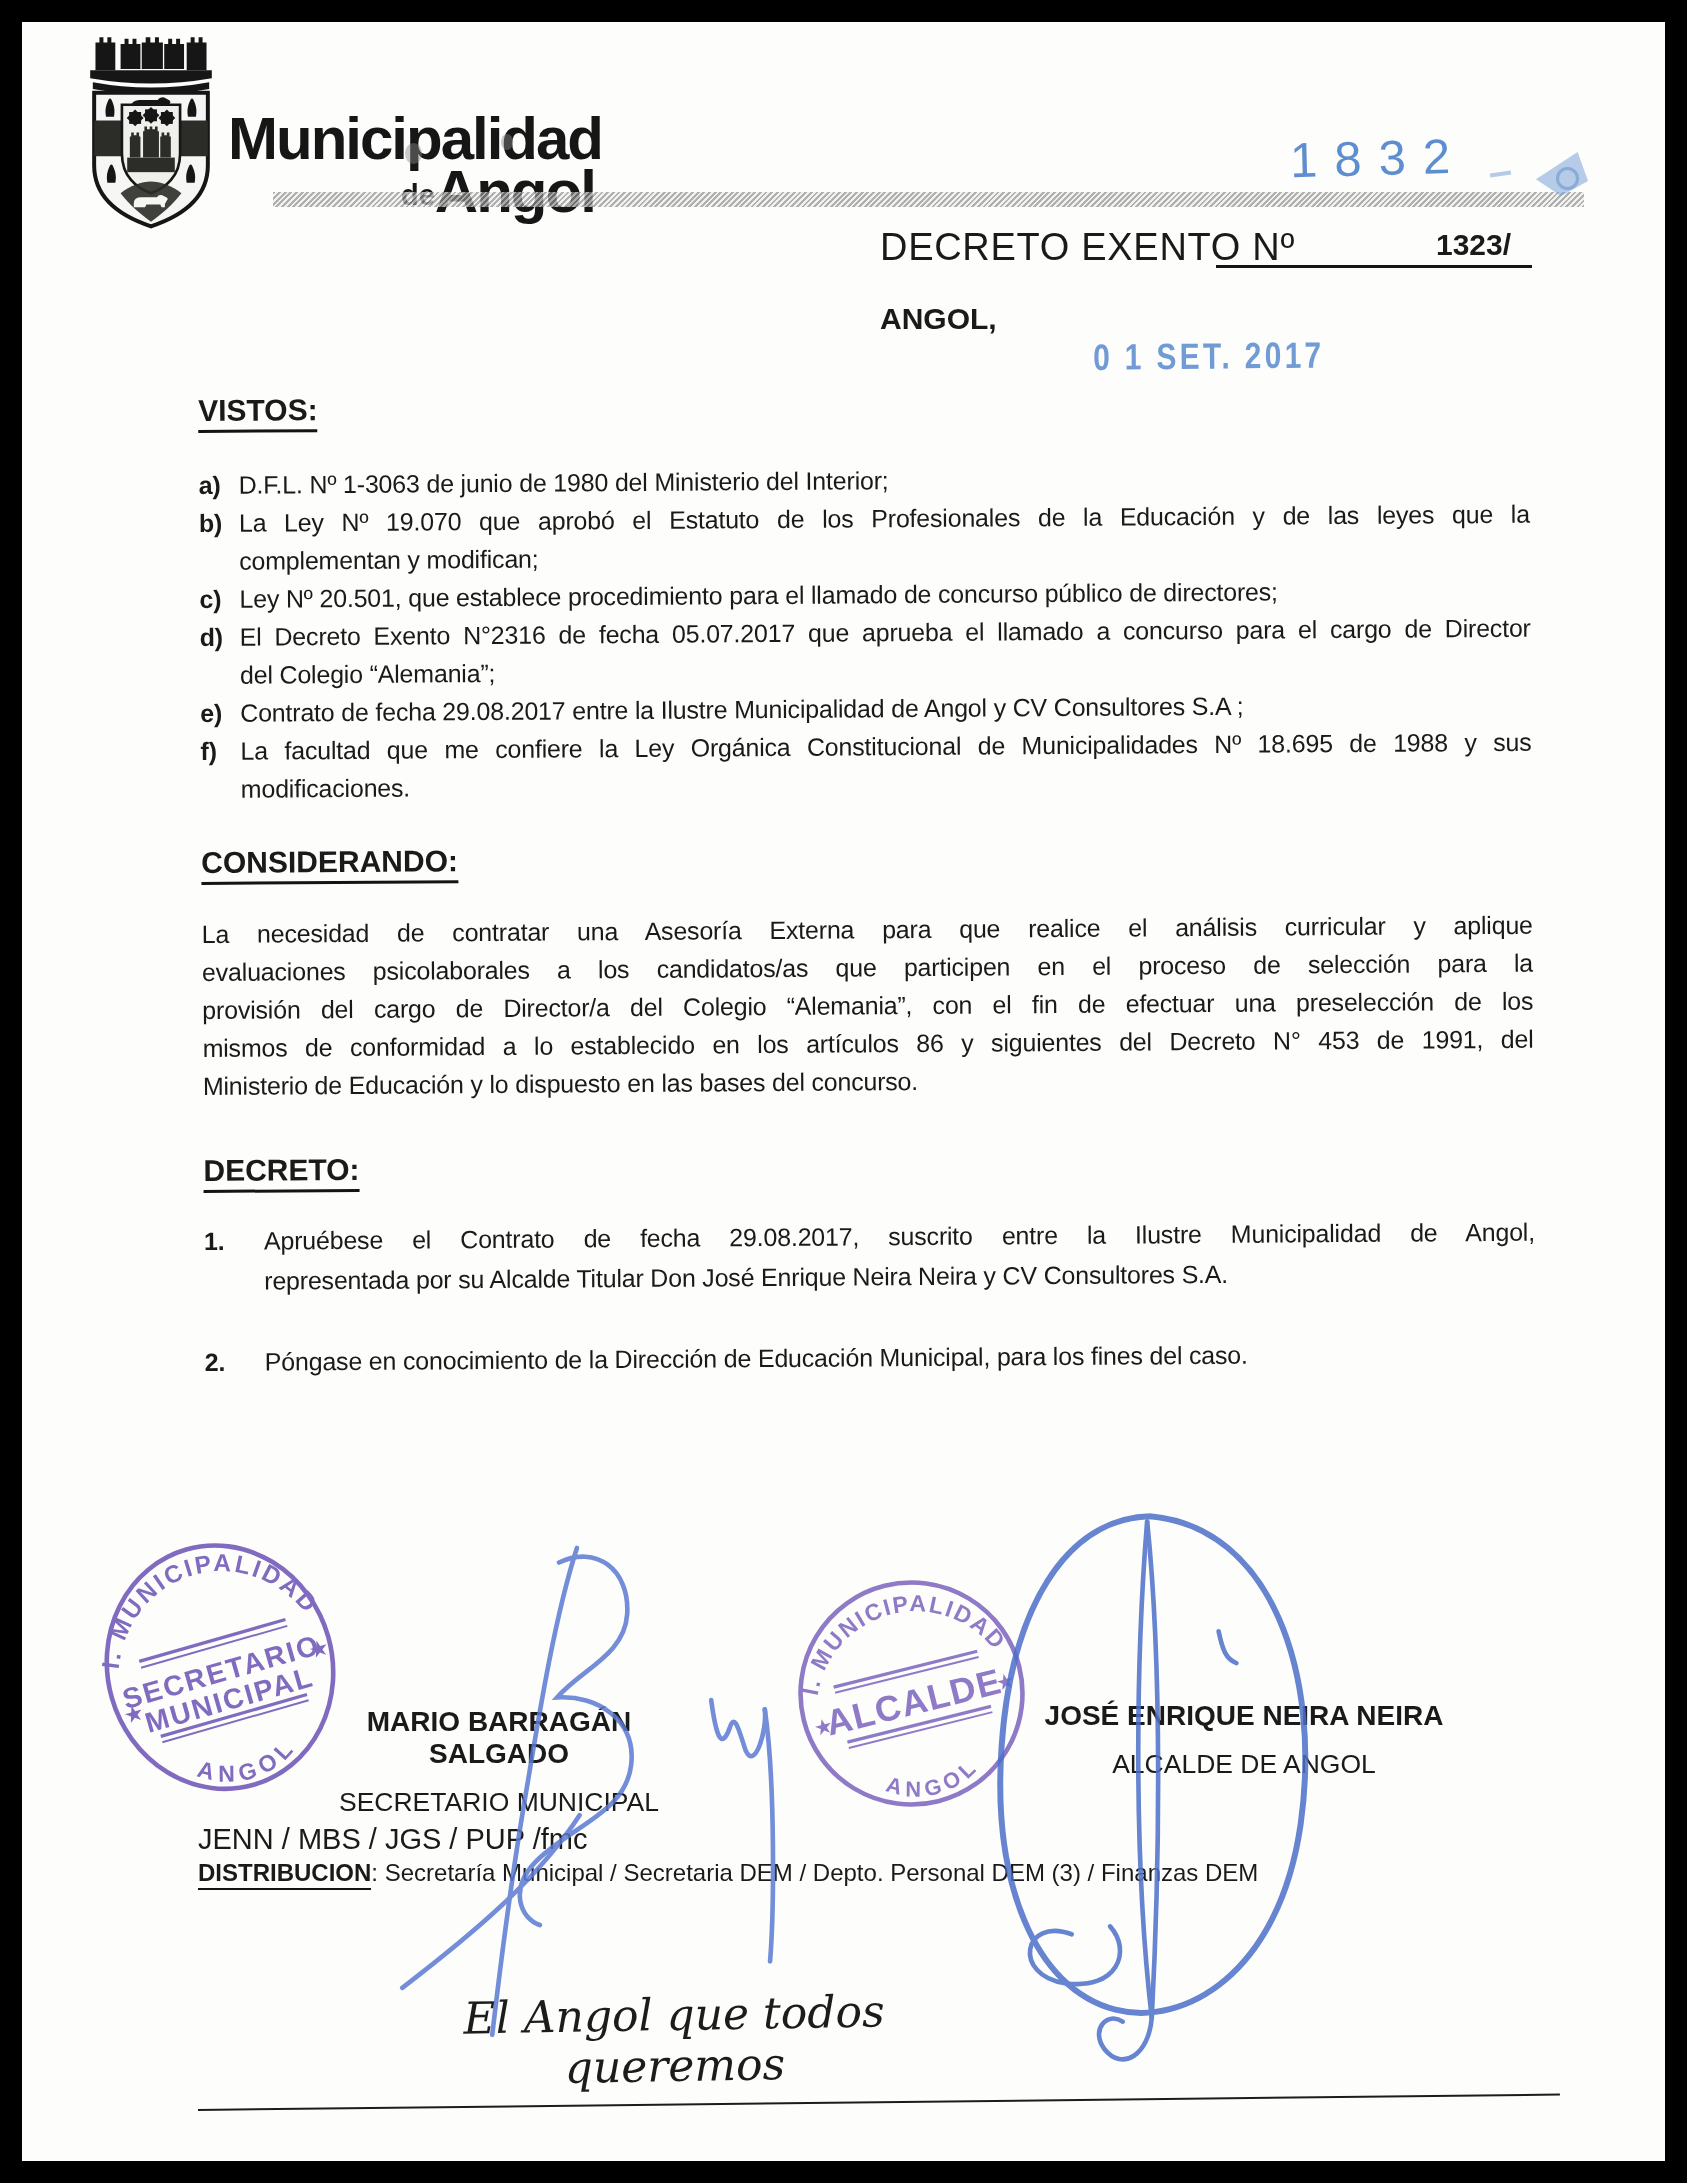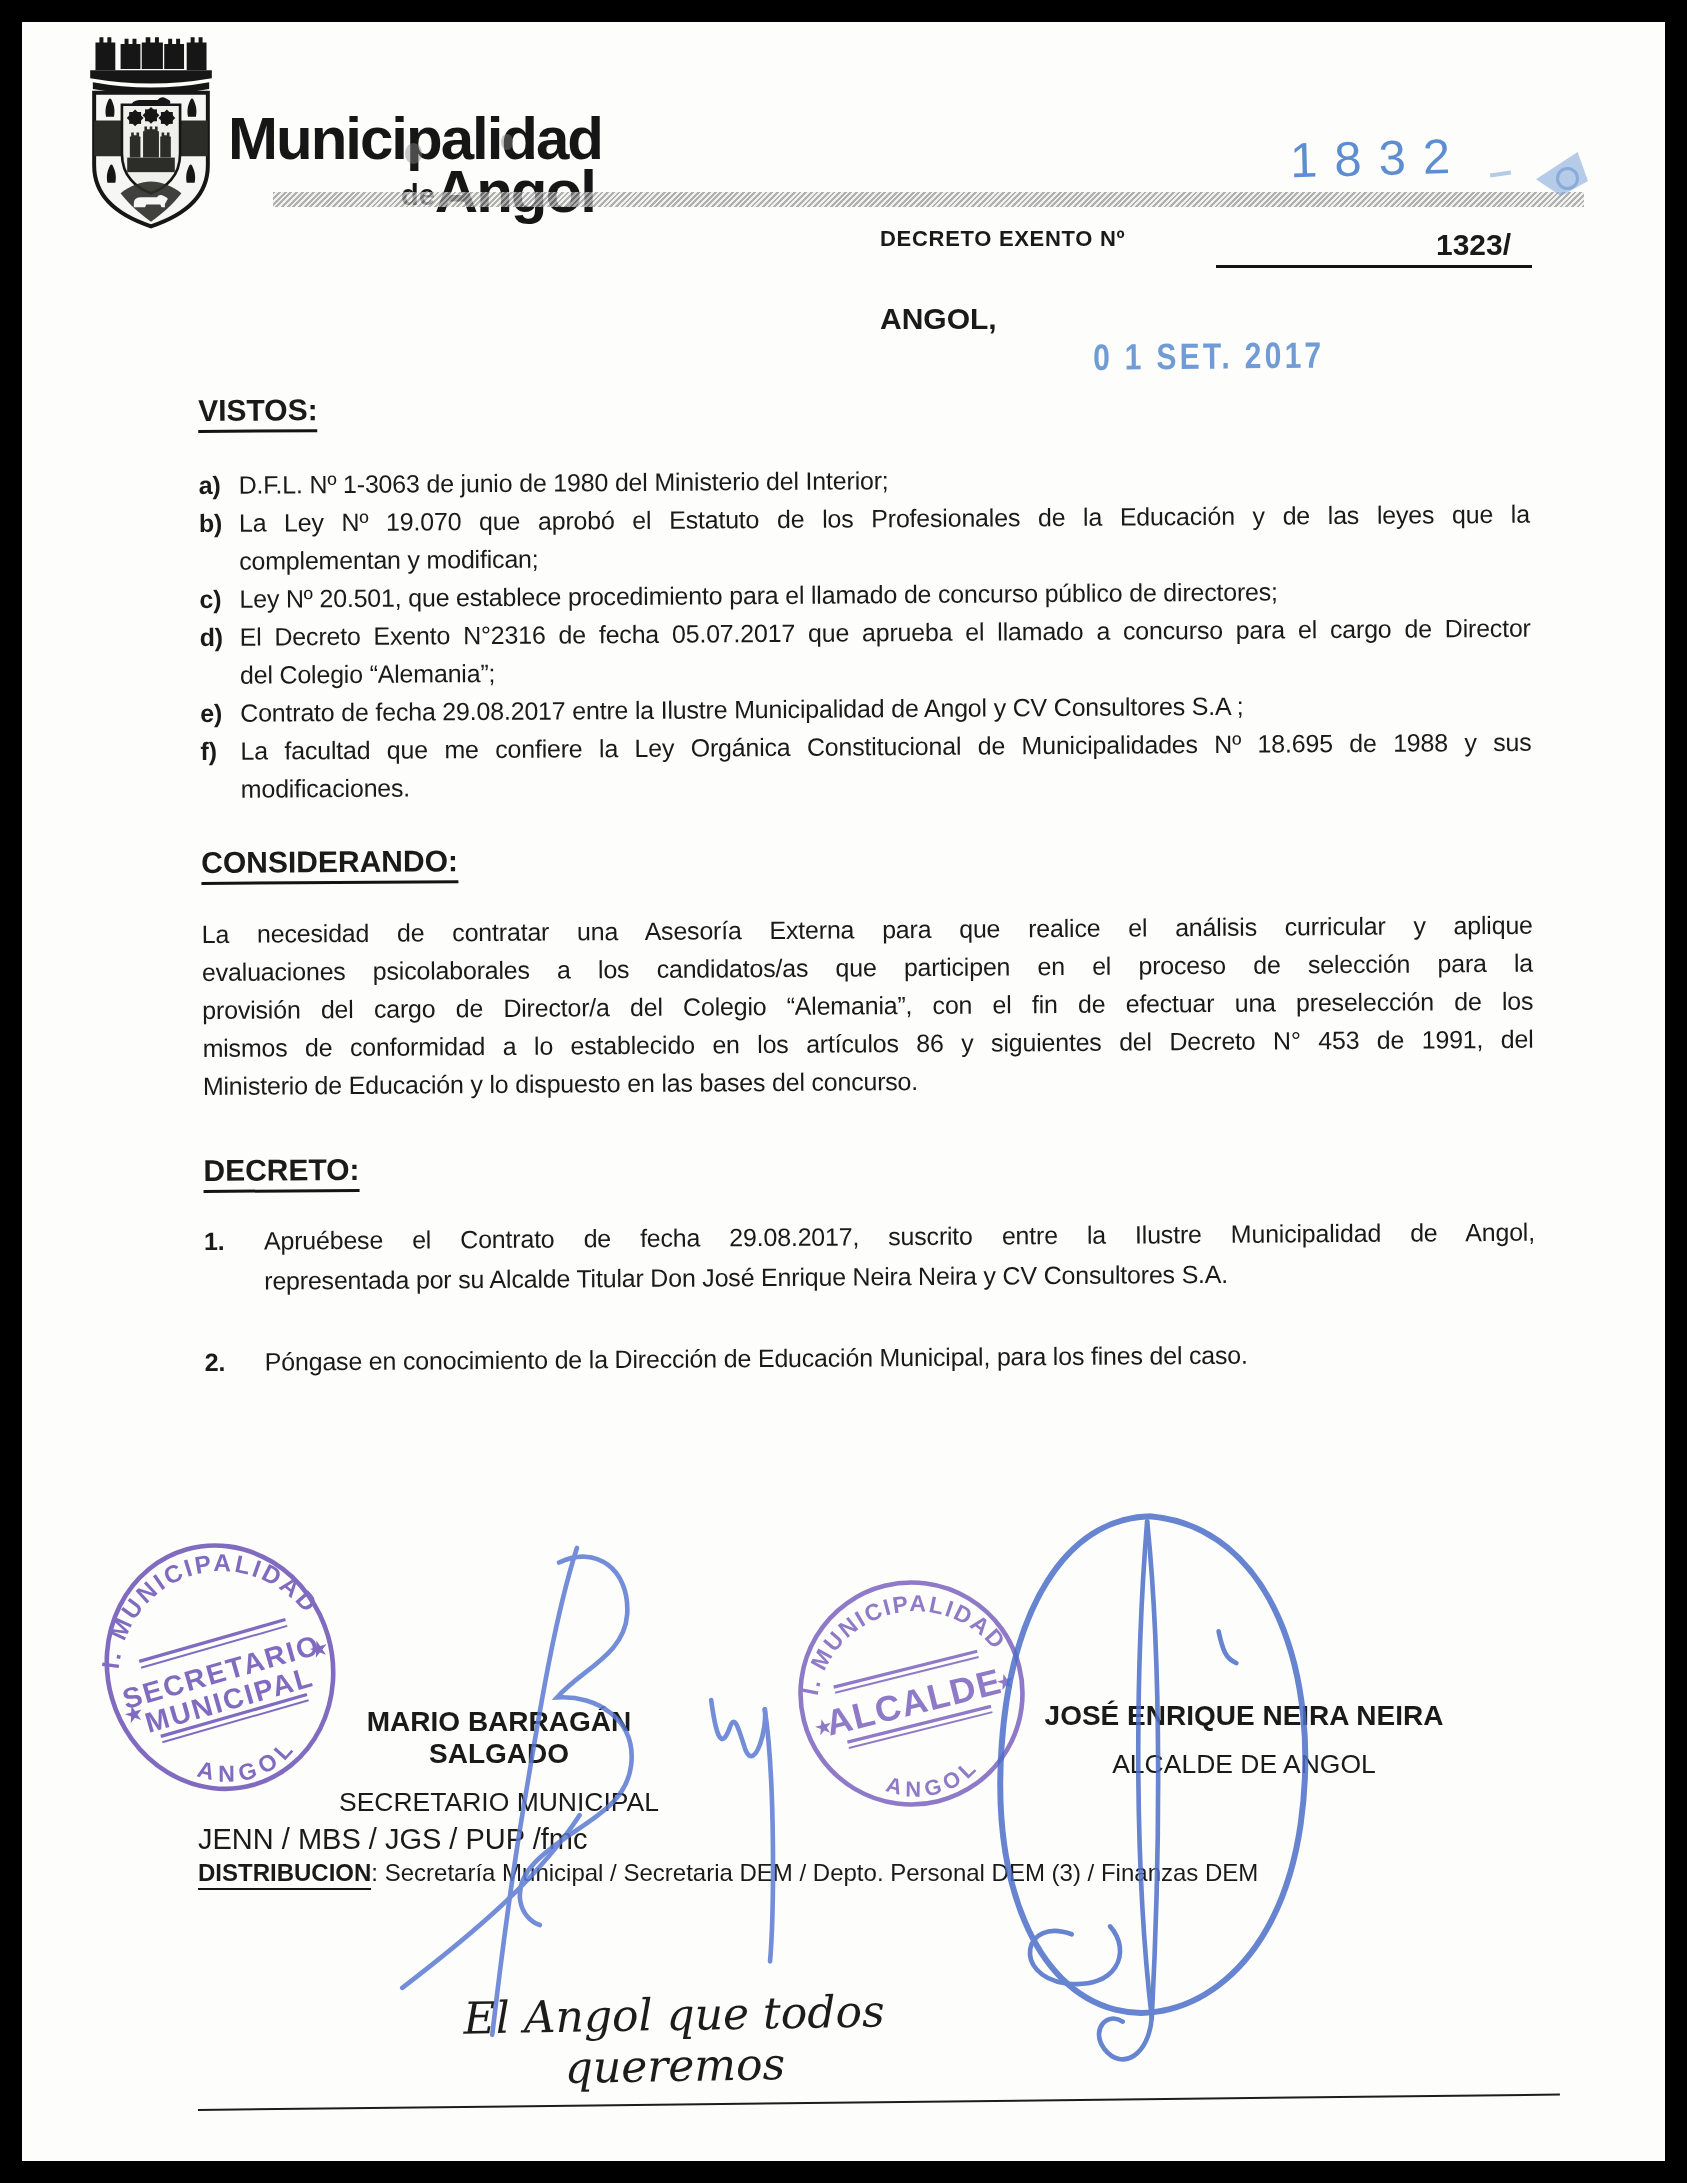--- a/index.html
+++ b/index.html
@@ -19,21 +19,21 @@
 
   .hand-number{position:absolute;left:1290px;top:130px;font-size:49px;color:#4d82cc;
         letter-spacing:17px;transform:rotate(-1.5deg);opacity:.9;}
   .smudge{position:absolute;left:1536px;top:152px;width:52px;height:44px;background:#7aa3d8;
         clip-path:polygon(0 62%,80% 0,100% 66%,48% 100%);opacity:.55;}
   .smudge-dot{position:absolute;left:1556px;top:167px;width:17px;height:17px;border:3.3px solid #5d8ccc;
         border-radius:50%;opacity:.5;}
   .ink-dash{position:absolute;left:1490px;top:172px;width:21px;height:4px;background:#6d97d2;
         opacity:.5;transform:rotate(-8deg);}
 
-  .decree-label{position:absolute;left:880px;top:226px;font-size:22px;font-weight:700;letter-spacing:0.7px;}
+  .decree-label{position:absolute;left:880px;top:226px;font-size:38px;font-weight:400;letter-spacing:0.7px;}
   .decree-underline{position:absolute;left:1216px;top:265px;width:316px;height:3.3px;background:#141414;}
   .decree-number{position:absolute;left:1436px;top:228px;font-size:30px;font-weight:700;}
   .city-line{position:absolute;left:880px;top:302px;font-size:30px;font-weight:700;}
   .date-stamp{position:absolute;left:1093px;top:337px;font-size:30px;font-weight:700;color:#4f83cc;
         letter-spacing:3.3px;transform:scaleY(1.22) rotate(-0.5deg);transform-origin:top left;opacity:.8;}
 
   
   .body-text{position:absolute;left:198px;top:394px;width:1331px;transform:rotate(-0.4deg);
         transform-origin:top left;font-size:25px;letter-spacing:-0.2px;}
   .sec-heading{display:inline-block;font-size:30px;font-weight:700;border-bottom:3.3px solid #141414;

